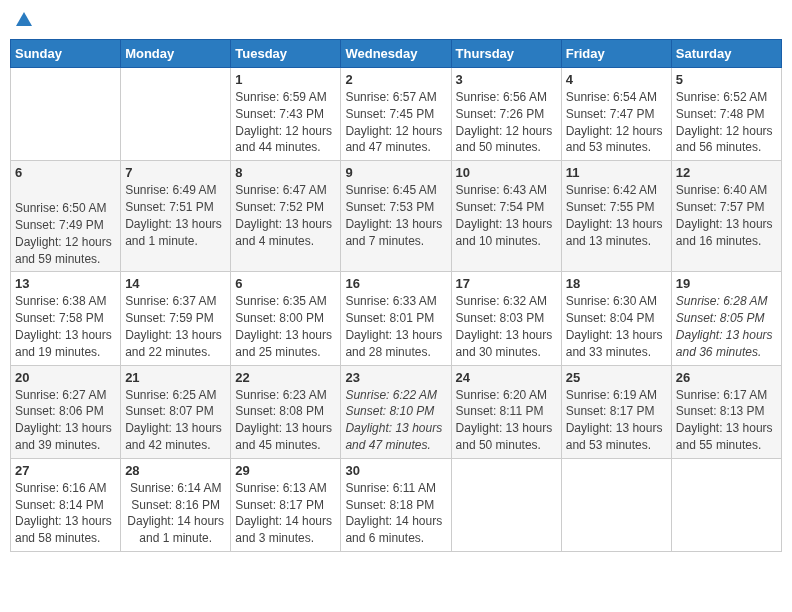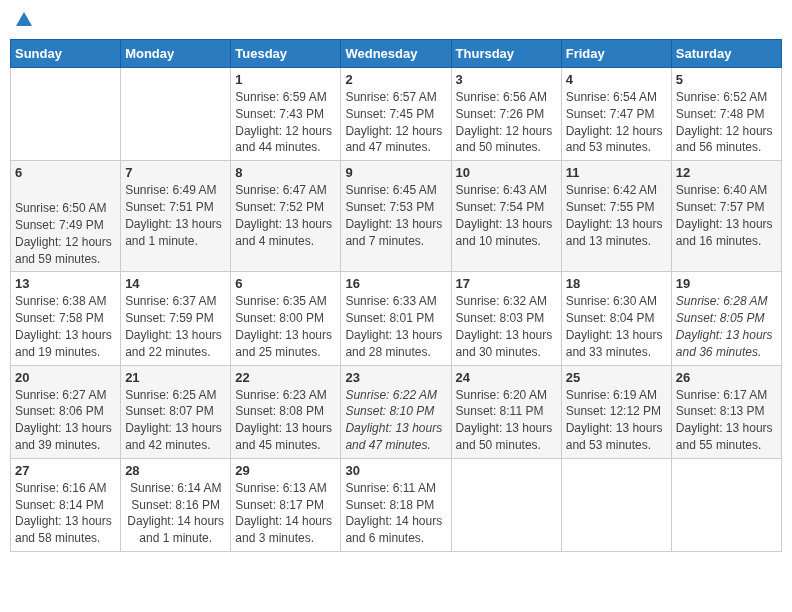--- a/index.html
+++ b/index.html
@@ -270,21 +270,21 @@
         </td>
         <td>
           <div class="day-number">24</div>
           <div class="day-info" style="white-space: pre-line;">Sunrise: 6:20 AM
 Sunset: 8:11 PM
 Daylight: 13 hours and 50 minutes.</div>
         </td>
         <td>
           <div class="day-number">25</div>
           <div class="day-info" style="white-space: pre-line;">Sunrise: 6:19 AM
-Sunset: 12:12 PM
+Sunset: 8:17 PM
 Daylight: 13 hours and 53 minutes.</div>
         </td>
         <td>
           <div class="day-number">26</div>
           <div class="day-info" style="white-space: pre-line;">Sunrise: 6:17 AM
 Sunset: 8:13 PM
 Daylight: 13 hours and 55 minutes.</div>
         </td>
       </tr>
       <tr>

